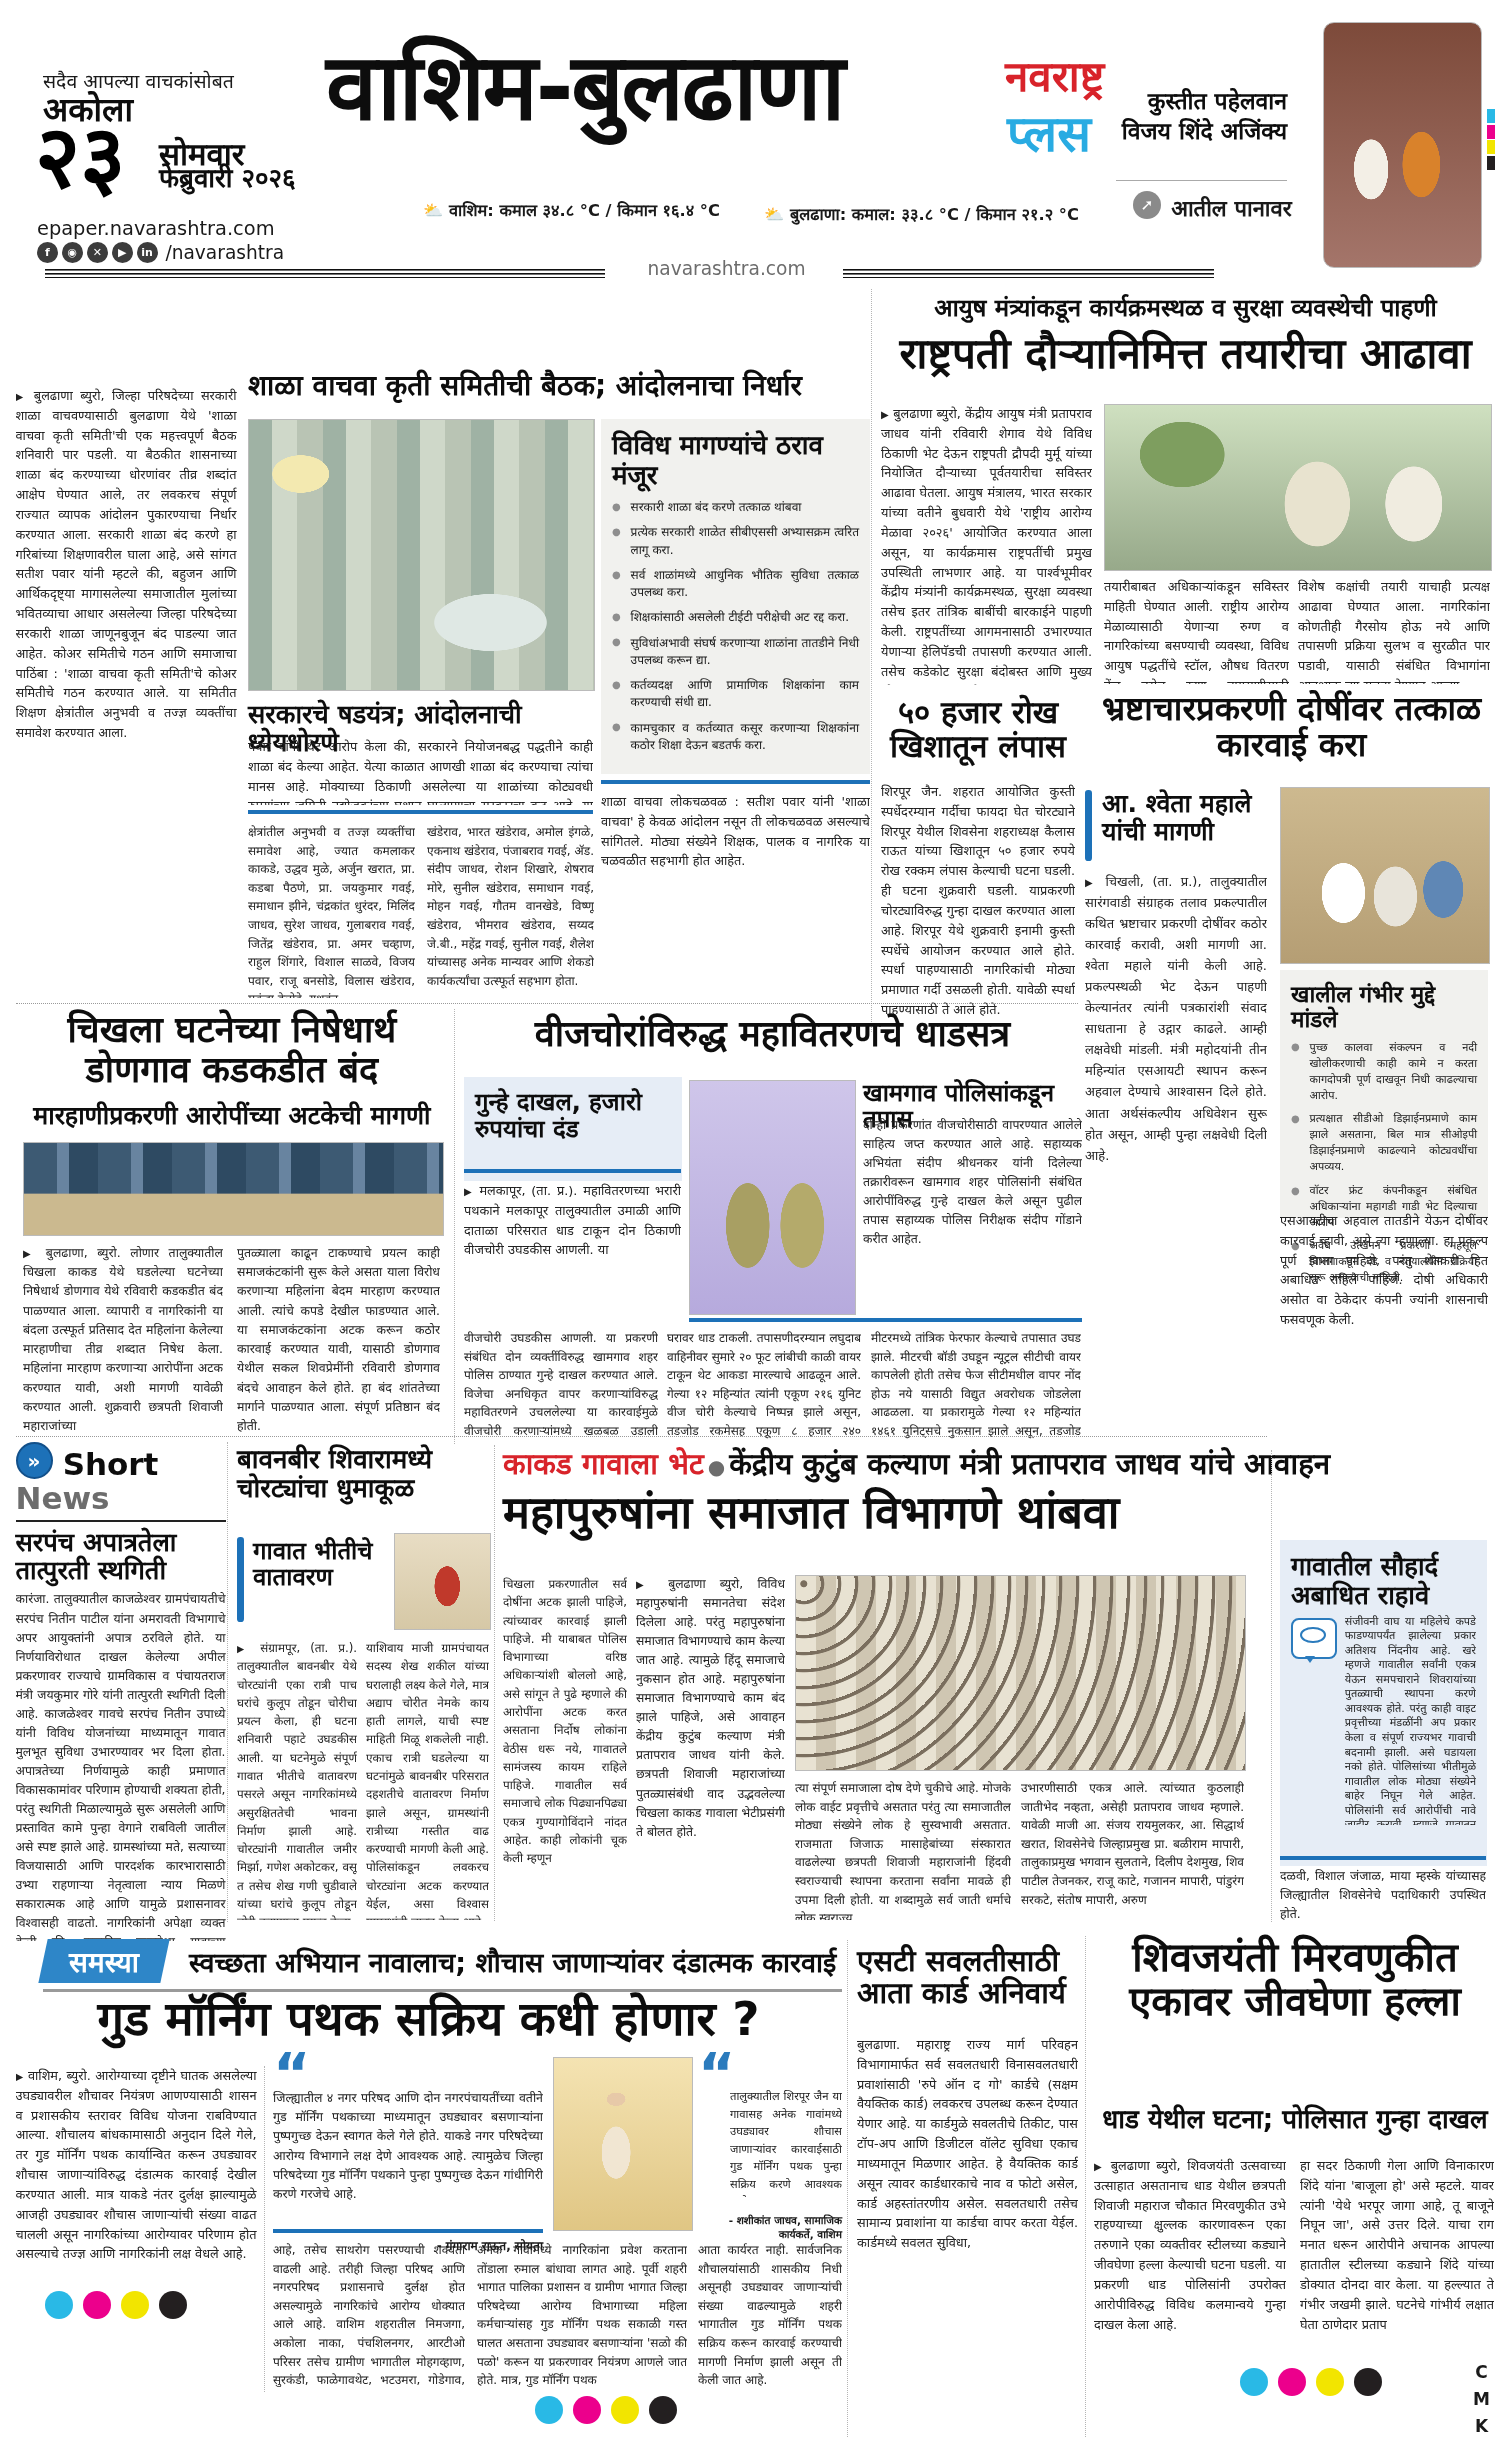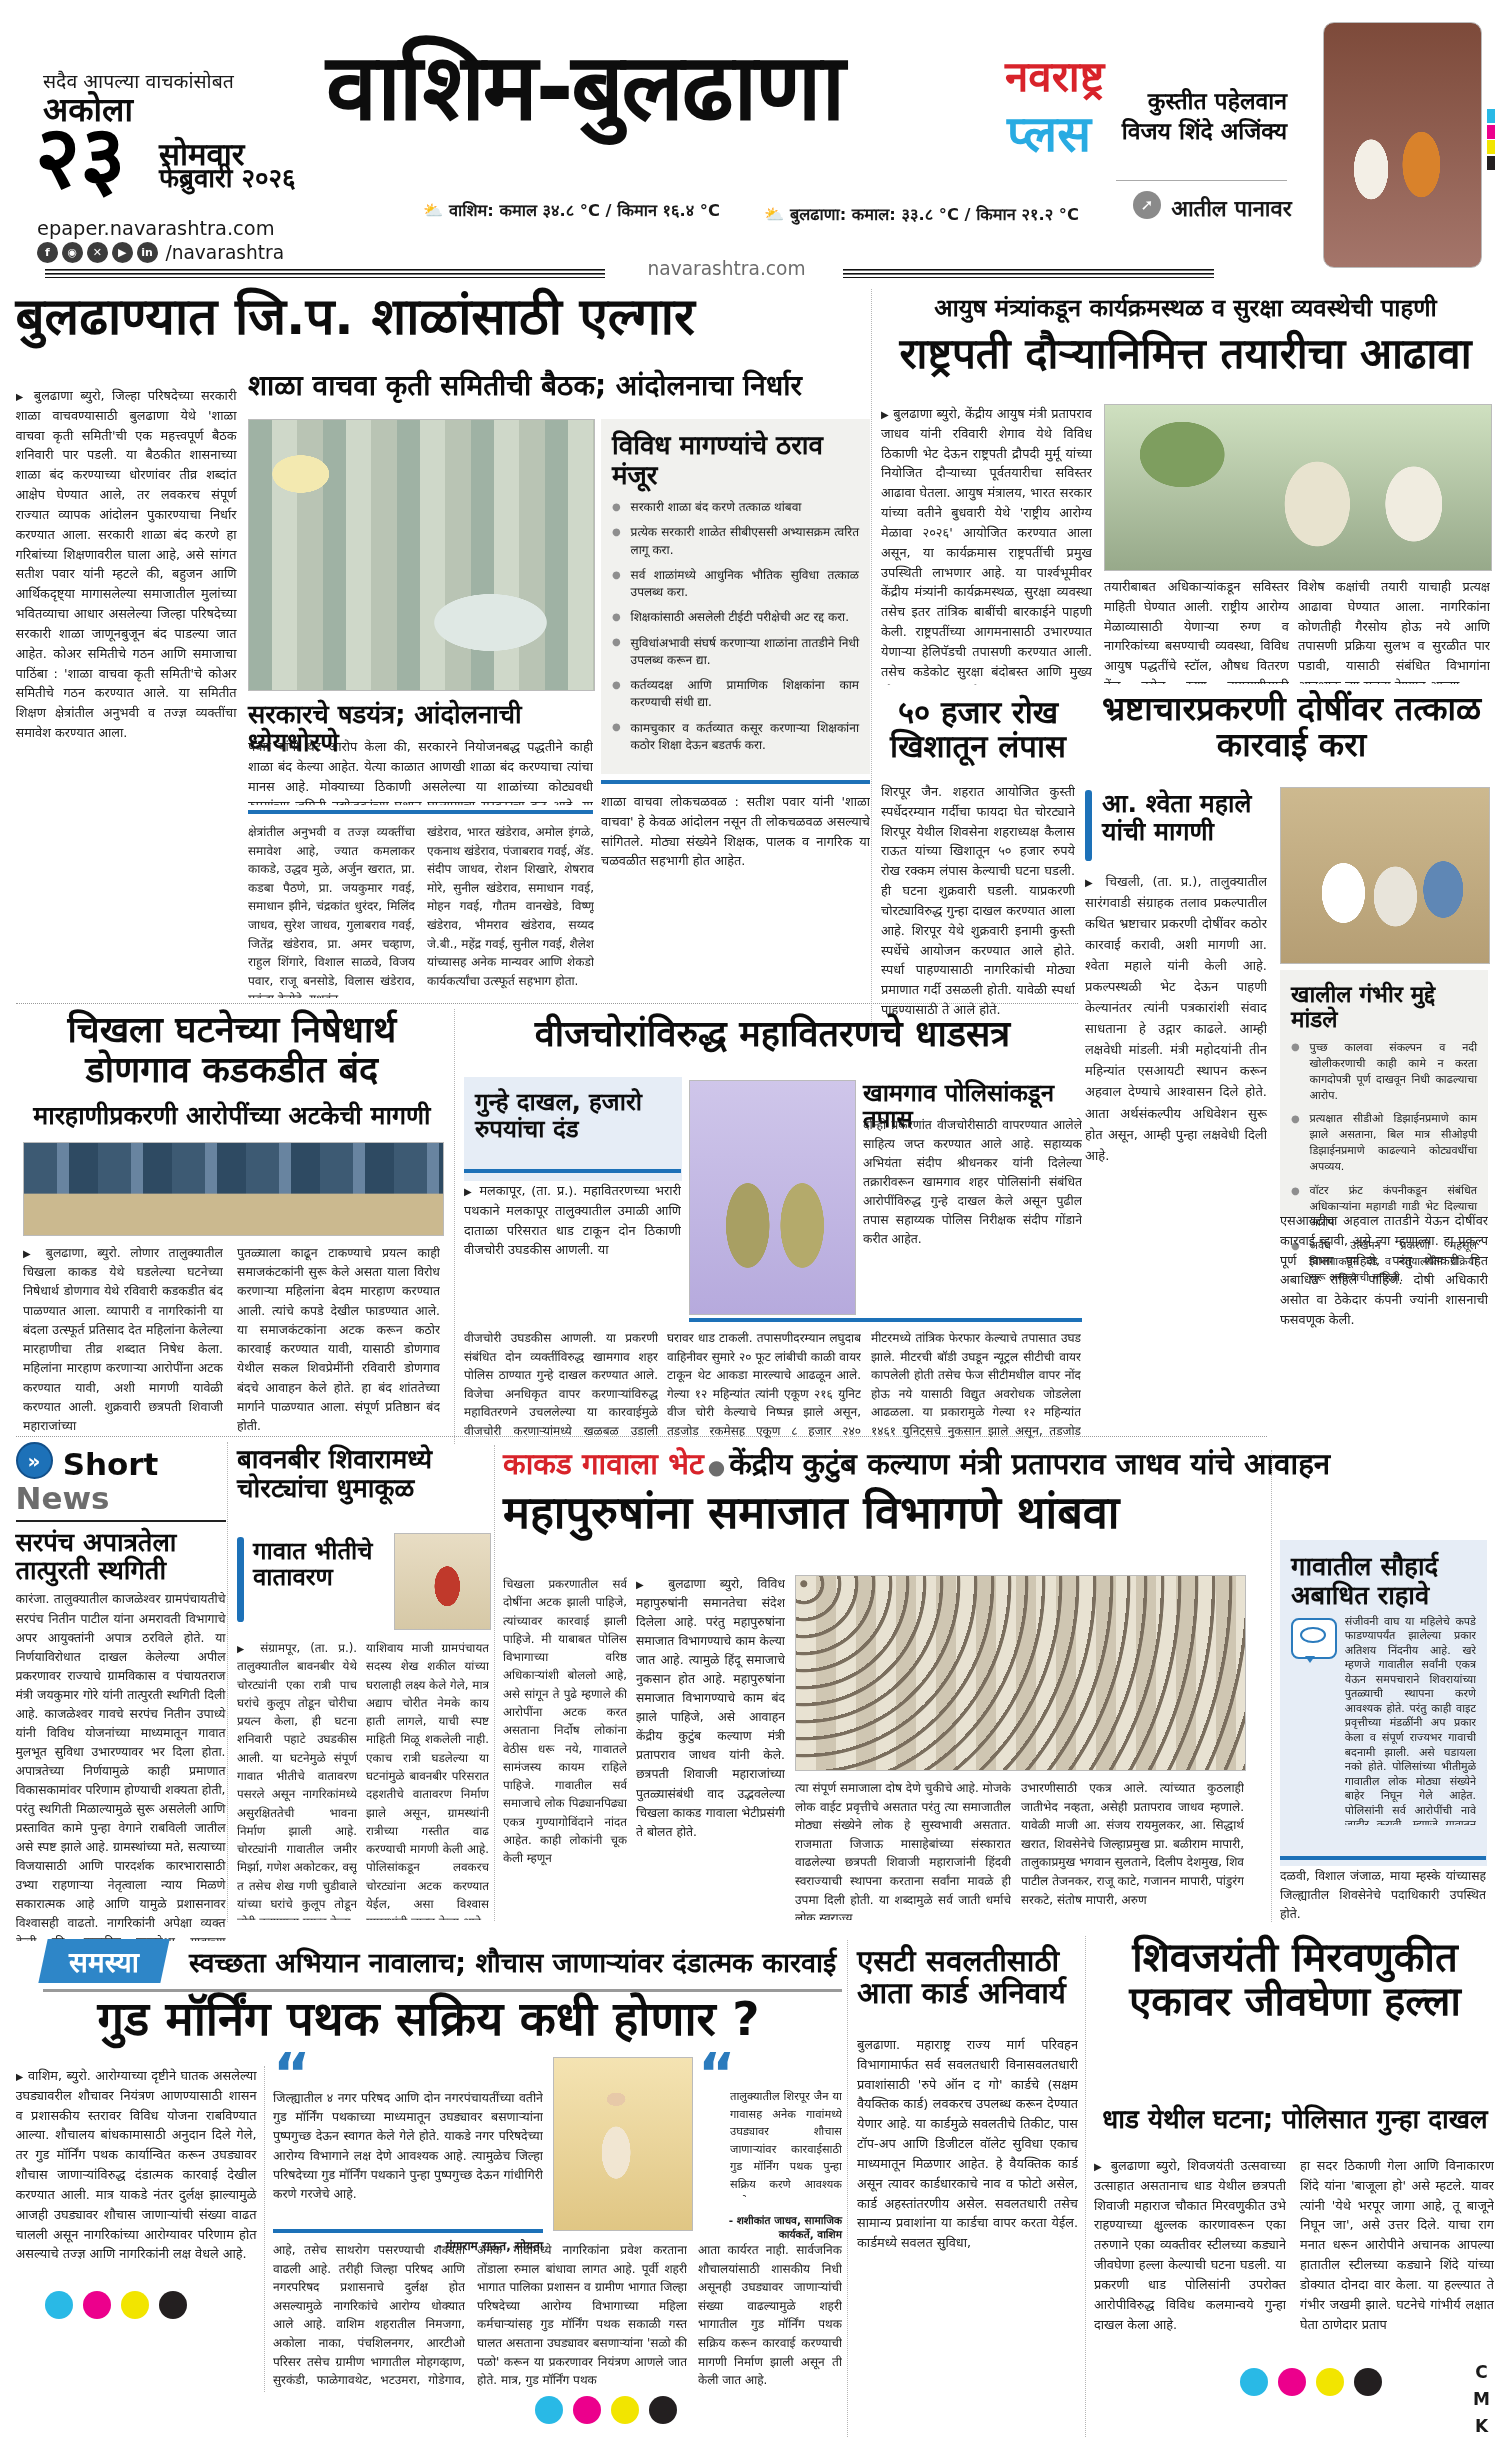--- a/index.html
+++ b/index.html
@@ -130,21 +130,20 @@
     <span style="font-size:22px;font-weight:bold;vertical-align:middle;">आतील पानावर</span>
   </div>
   <div class="abs photo ph-promo" style="left:1323px;top:22px;width:157px;height:244px;border-radius:11px;"></div>
   <div class="abs" style="left:1487px;top:109px;">
     <span class="sq dc"></span>
     <span class="sq dm"></span>
     <span class="sq dy"></span>
     <span class="sq dk"></span>
   </div>
 
-  <div class="abs hl" style="left:15.5px;top:289px;width:846px;font-size:51px;">बुलढाण्यात जि.प. शाळांसाठी एल्गार</div>
 
   <div class="abs bt clip" style="left:15.5px;top:386px;width:221px;height:613px;">
     <span style="font-size:10px;">▶</span>
     <span>बुलढाणा ब्युरो, जिल्हा परिषदेच्या सरकारी शाळा वाचवण्यासाठी बुलढाणा येथे 'शाळा वाचवा कृती समिती'ची एक महत्त्वपूर्ण बैठक शनिवारी पार पडली. या बैठकीत शासनाच्या शाळा बंद करण्याच्या धोरणांवर तीव्र शब्दांत आक्षेप घेण्यात आले, तर लवकरच संपूर्ण राज्यात व्यापक आंदोलन पुकारण्याचा निर्धार करण्यात आला.</span>
     <span>सरकारी शाळा बंद करणे हा गरिबांच्या शिक्षणावरील घाला आहे, असे सांगत सतीश पवार यांनी म्हटले की, बहुजन आणि आर्थिकदृष्ट्या मागासलेल्या समाजातील मुलांच्या भवितव्याचा आधार असलेल्या जिल्हा परिषदेच्या सरकारी शाळा जाणूनबुजून बंद पाडल्या जात आहेत.</span>
     <span>कोअर समितीचे गठन आणि समाजाचा पाठिंबा : 'शाळा वाचवा कृती समिती'चे कोअर समितीचे गठन करण्यात आले. या समितीत शिक्षण क्षेत्रांतील अनुभवी व तज्ज्ञ व्यक्तींचा समावेश करण्यात आला.</span>
   </div>
 
   <div class="abs hl" style="left:248px;top:371px;width:621px;font-size:28px;">शाळा वाचवा कृती समितीची बैठक; आंदोलनाचा निर्धार</div>
   <div class="abs photo ph-meeting" style="left:248px;top:419px;width:345px;height:270px;"></div>

